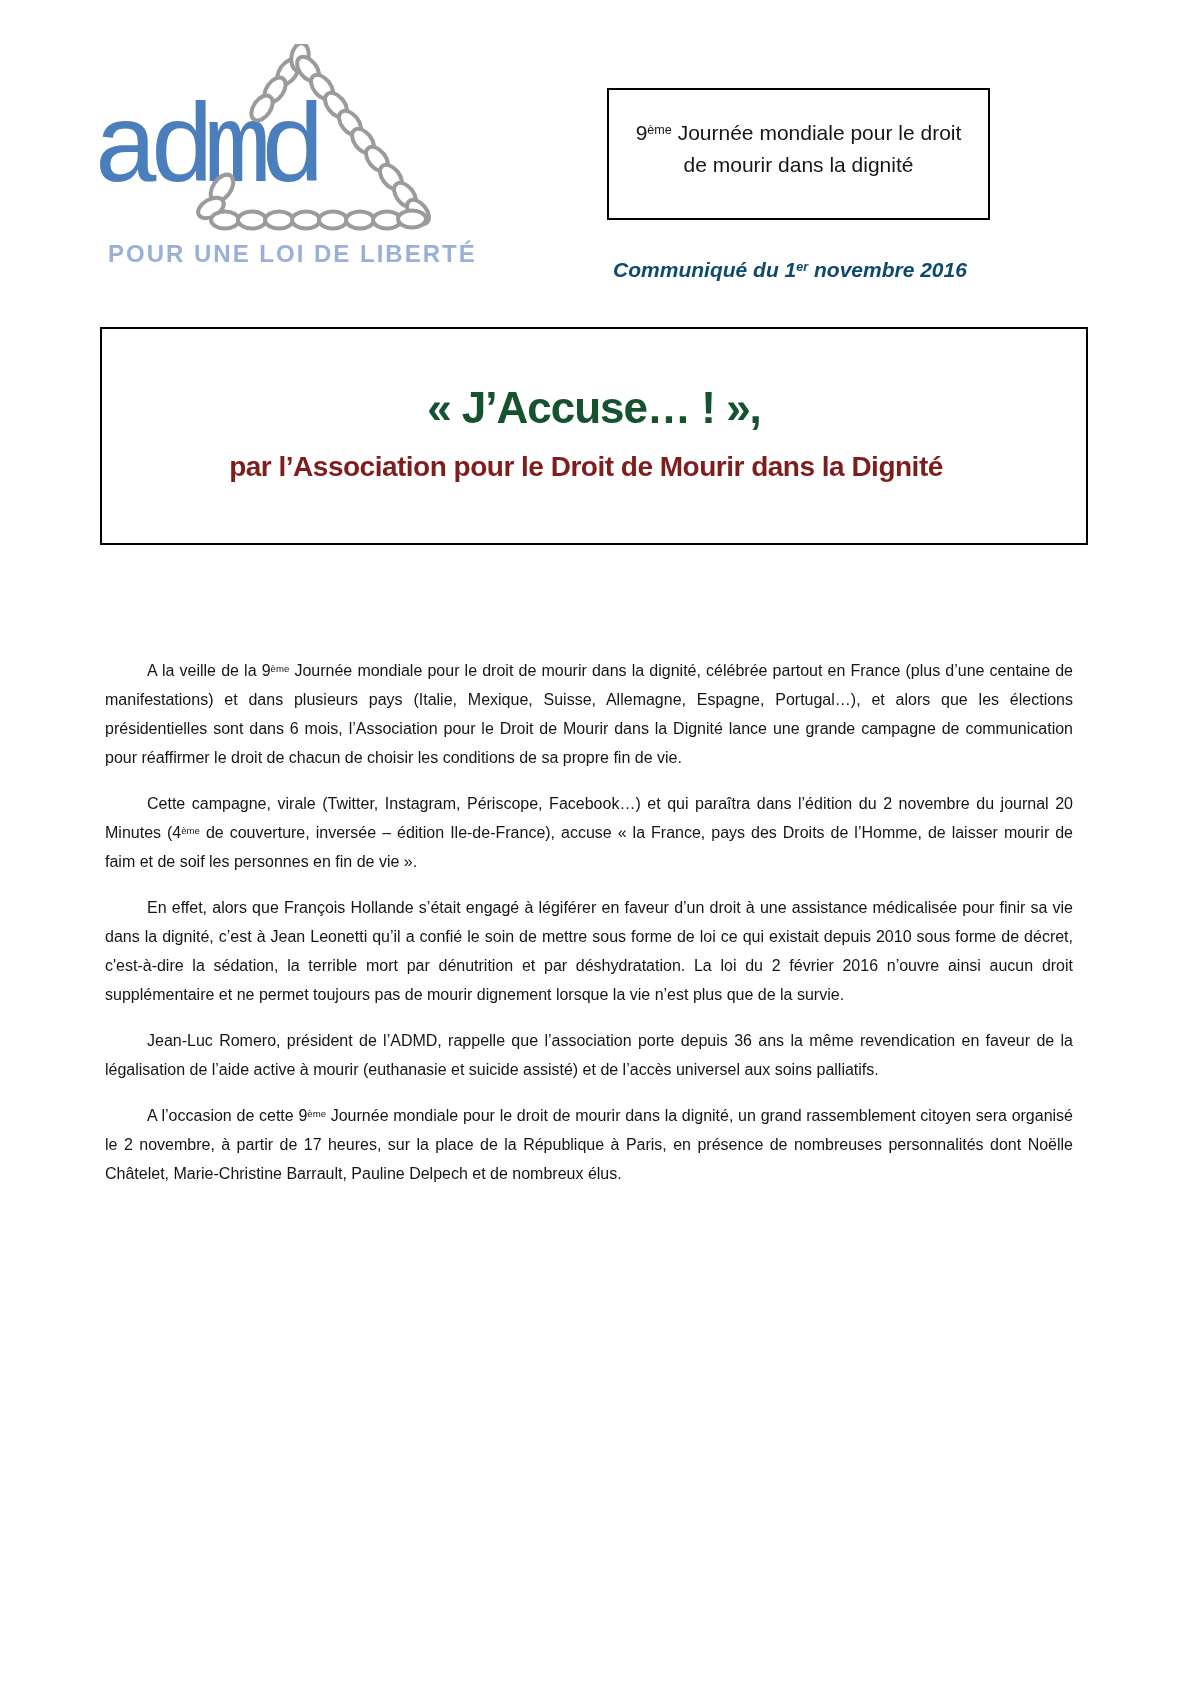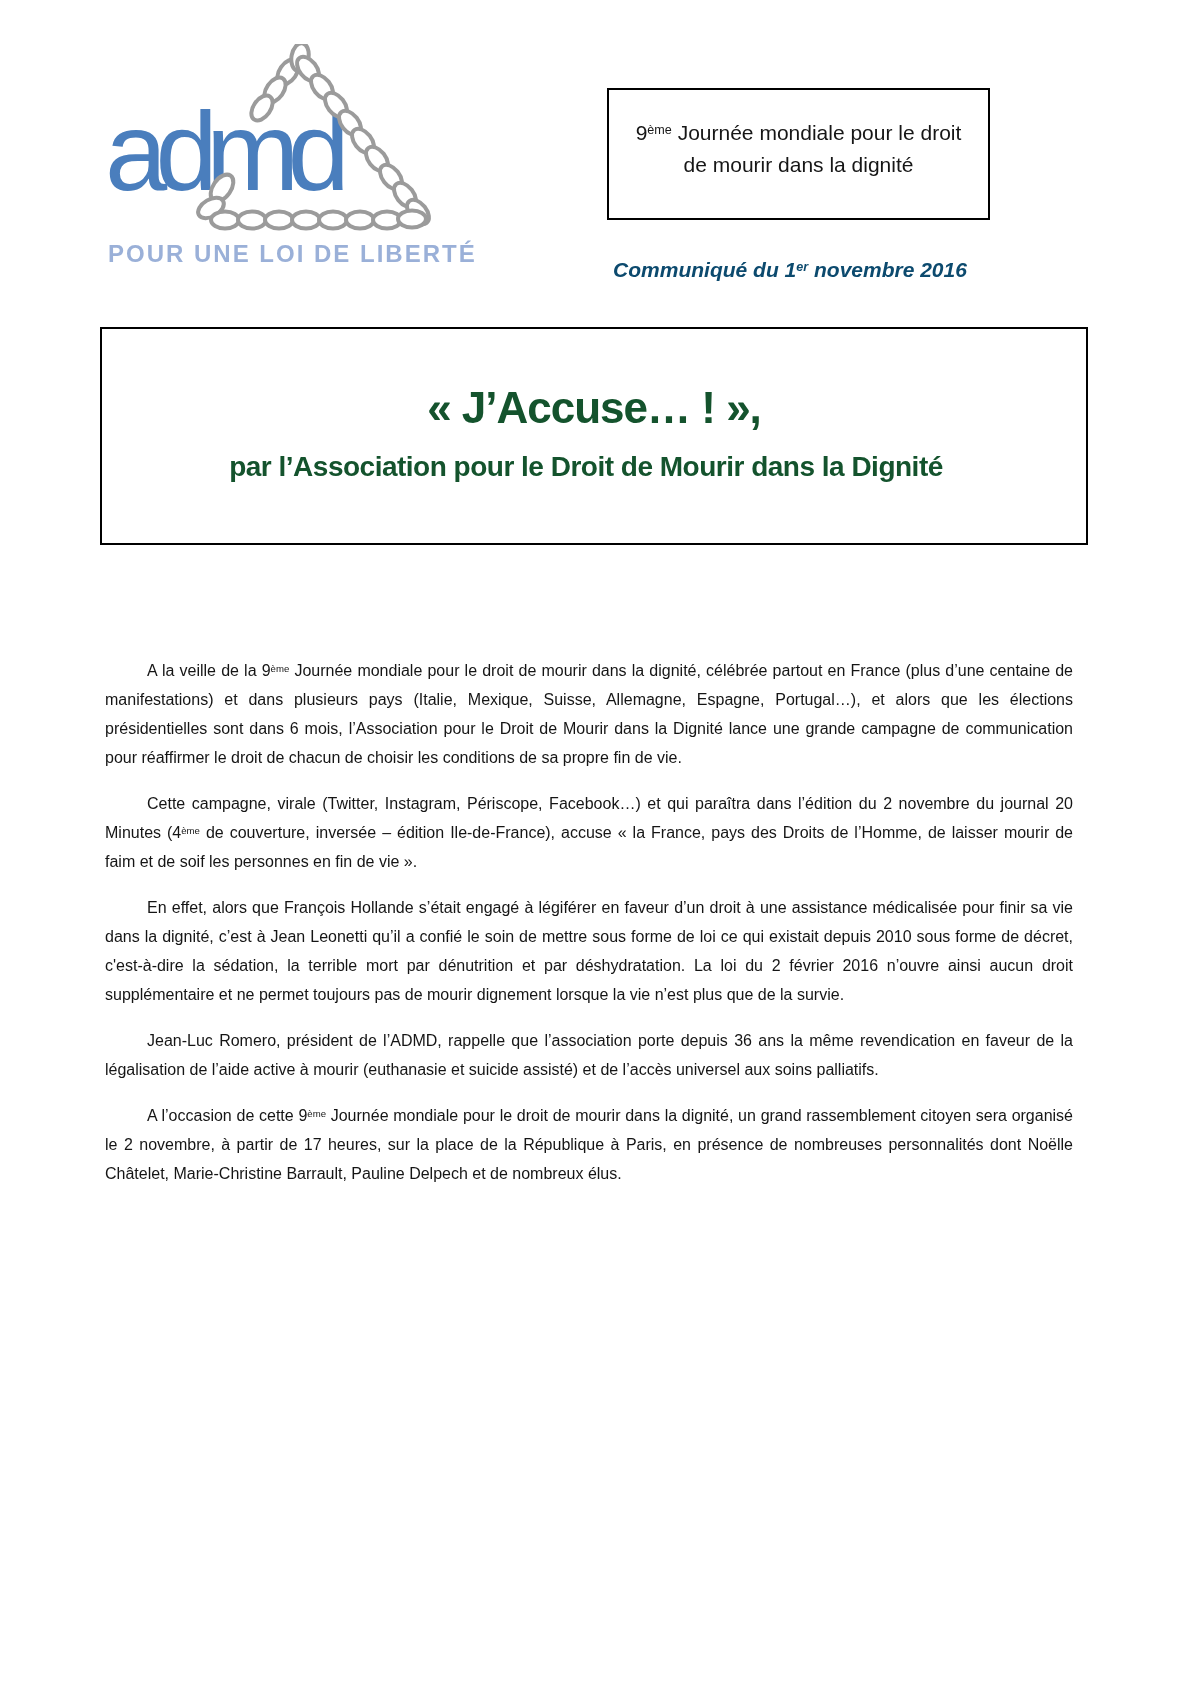--- a/index.html
+++ b/index.html
@@ -8,22 +8,22 @@
     width:1191px;height:1684px;
     margin:0 auto;
     background:#ffffff;
     font-family:"Liberation Sans",sans-serif;
     color:#161616;
     overflow:hidden;
   }
   
   .logo{position:absolute;left:0;top:0;width:470px;height:290px;}
   .logo-text{
-    position:absolute;left:105px;top:96px;
-    font-family:Liberation Sans, sans-serif;
+    position:absolute;left:93px;top:96px;
+    font-family:Liberation Mono, monospace;
     font-size:112px;line-height:1;
     letter-spacing:-0.105em;
     color:var(--logo-blue,#4a7ebd);
   }
   .logo-chain{position:absolute;left:180px;top:44px;width:260px;height:192px;color:var(--chain-gray,#9b9b9b);}
   .logo-tagline{
     position:absolute;left:100px;top:240px;width:340px;
     font-size:24px;font-weight:bold;letter-spacing:2px;
     color:var(--tagline-blue,#9ab0d8);
     white-space:nowrap;
@@ -56,21 +56,21 @@
   .main-title{
     margin:46px 0 0 0;
     font-size:44px;line-height:66px;
     font-weight:bold;letter-spacing:-1px;
     color:#14532d;
   }
   .subtitle{
     margin:8px 16px 0 0;
     font-size:28px;line-height:36px;
     font-weight:bold;letter-spacing:-0.5px;
-    color:#14532d;
+    color:#7f1d1d;
   }
   
   .body-text{
     position:absolute;left:105px;top:656px;width:968px;
     font-size:16px;line-height:29px;
     text-align:justify;
     color:#151515;
   }
   .para{margin:0 0 17px 0;text-indent:42px;}
   sup{font-size:0.6em;line-height:0;position:relative;top:-0.45em;vertical-align:baseline;}

